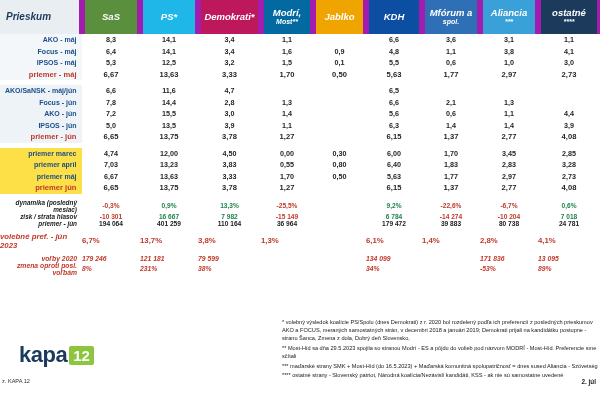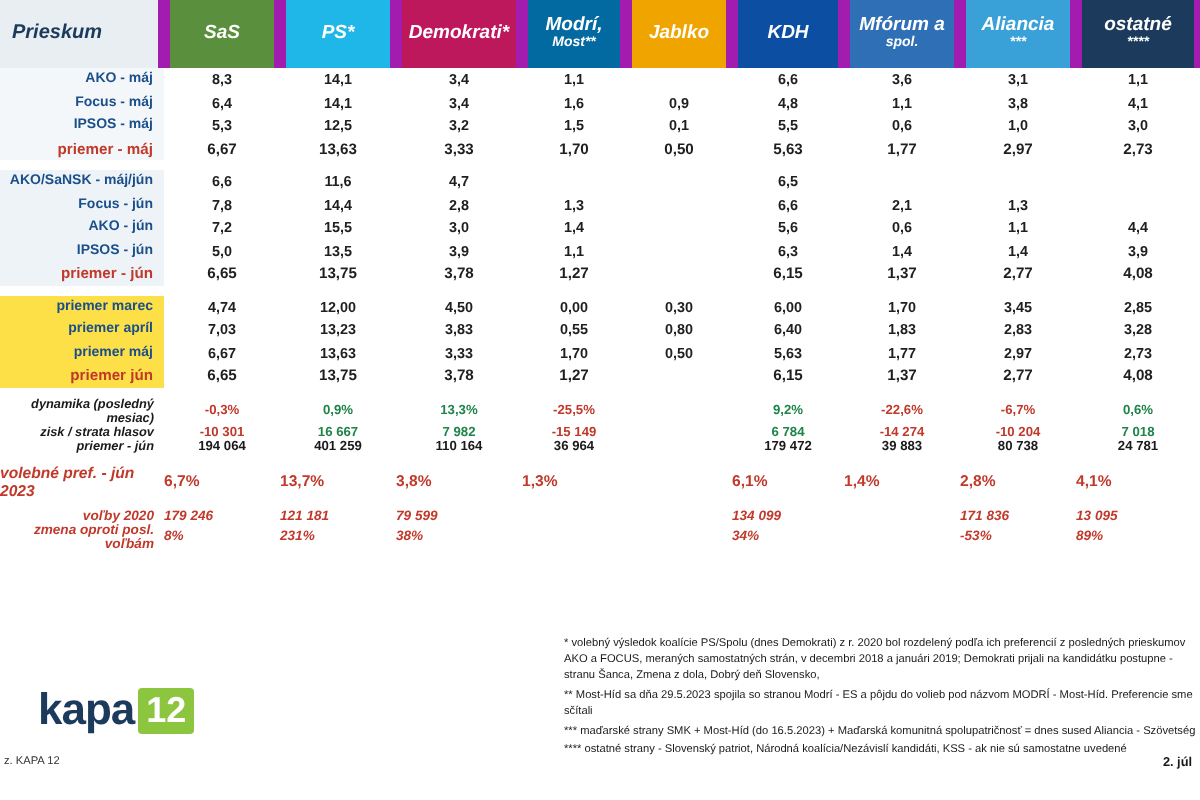--- a/index.html
+++ b/index.html
@@ -97,21 +97,21 @@
   .logo {
     position:absolute; left:8px; top:4px;
     display:flex; align-items:center;margin-left:11px;
   }
   .logo .k {
     font-size:22px; font-weight:bold; color:#1b3a5c;
     letter-spacing:-0.5px; font-family:"Liberation Sans", sans-serif;
   }
   .logo .box {
     background:#8cc63f; color:#ffffff; font-weight:bold;
-    font-size:18px; padding:1px 4px; margin-left:2px; border-radius:2px;
+    font-size:15px; padding:1px 4px; margin-left:2px; border-radius:2px;
   }
   .foot-left {
     position:absolute; left:2px; top:378px; font-size:5.6px; color:#333;
   }
   .foot-right {
     position:absolute; right:4px; top:378px; font-size:6.4px; color:#1a1a1a; font-weight:bold;
   }
   .topstrip { position:absolute; left:0; top:0; width:600px; height:3px; background:#ffffff;}
 </style>
 </head>

